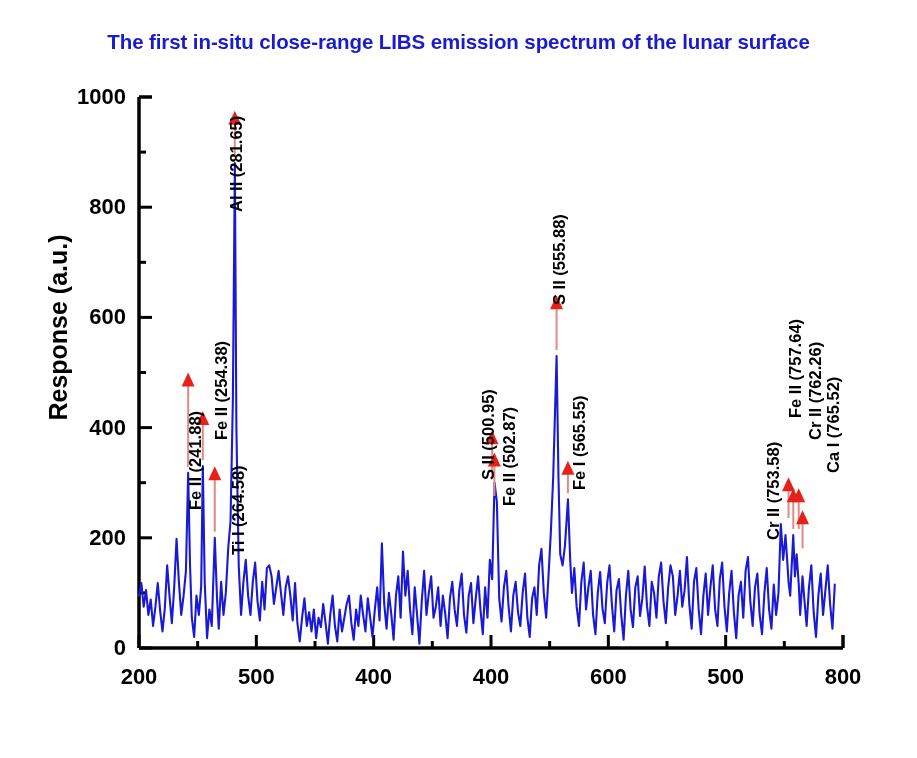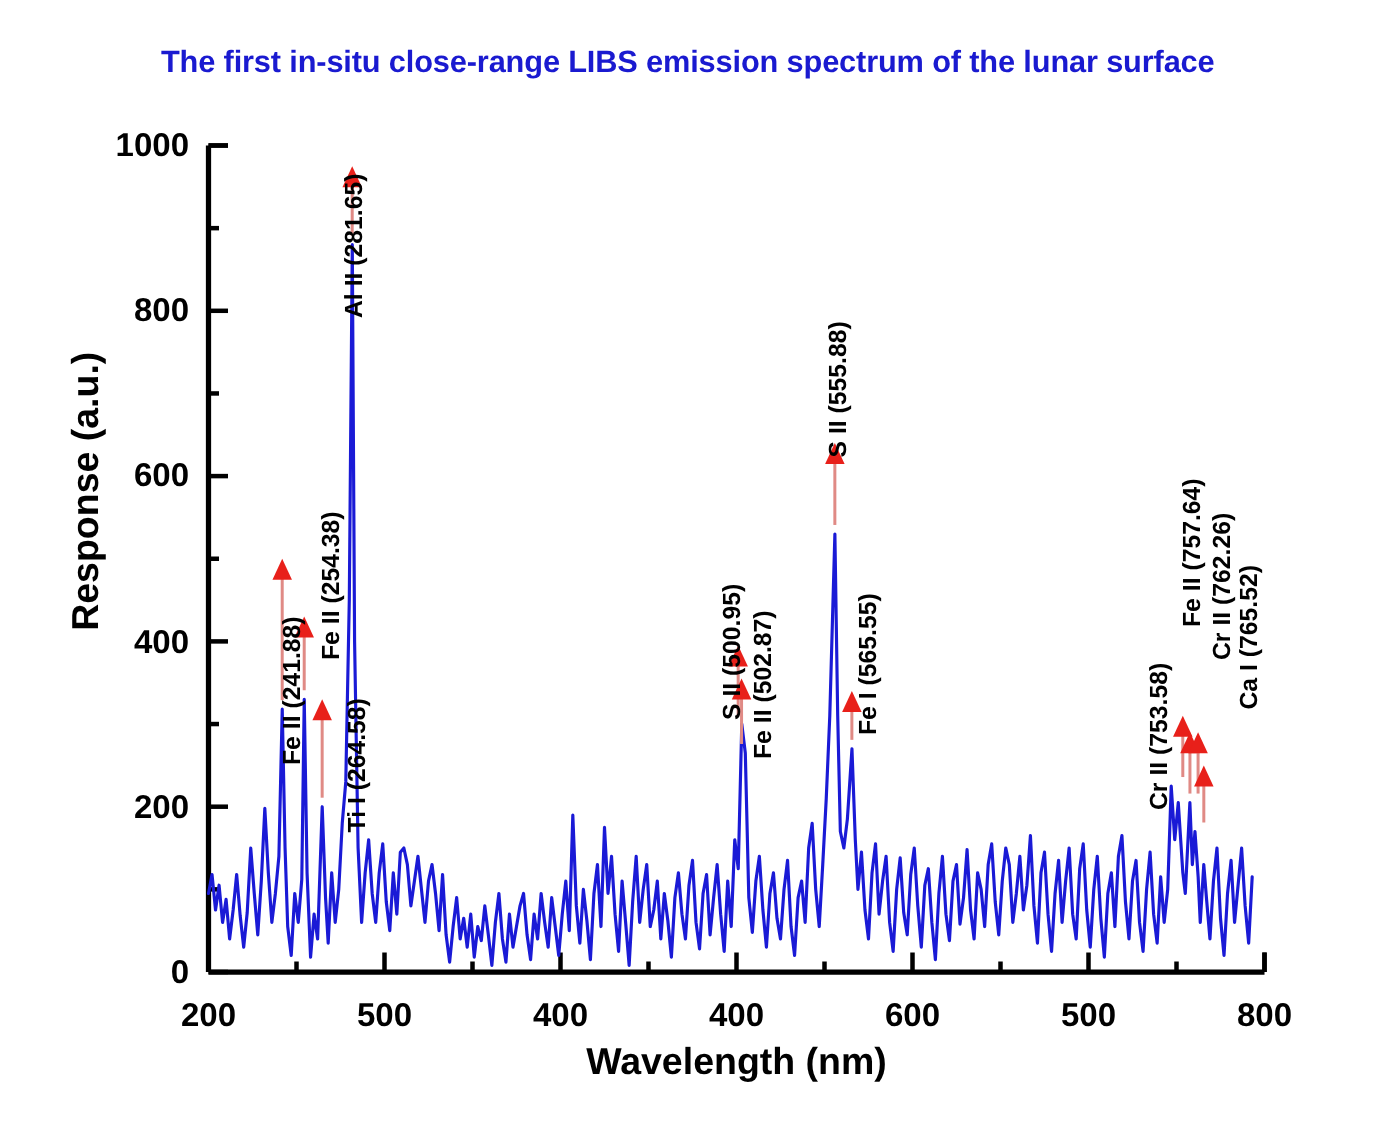--- a/index.html
+++ b/index.html
@@ -82,21 +82,20 @@
   svg { display: block; }
 </style>
 </head>
 <body>
 
 <div id="figure">
 
   <div id="chart-title">The first in-situ close-range LIBS emission spectrum of the lunar surface</div>
 
   <div id="ylabel">Response (a.u.)</div>
-  <div id="xlabel">Wavelength (nm)</div>
 
   <svg id="plot-svg" width="917" height="758" style="position:absolute; left:0; top:0;">
     <g id="axes-group">
         <line x1="139" y1="648" x2="843" y2="648" stroke="#000" stroke-width="3.5"></line>
         <line x1="139" y1="648" x2="139" y2="97" stroke="#000" stroke-width="3.5"></line>
         <line x1="139" y1="648" x2="139" y2="635" stroke="#000" stroke-width="3"></line>
         <line x1="197.66666666666666" y1="648" x2="197.66666666666666" y2="641" stroke="#000" stroke-width="3"></line>
         <line x1="256.3333333333333" y1="648" x2="256.3333333333333" y2="635" stroke="#000" stroke-width="3"></line>
         <line x1="315" y1="648" x2="315" y2="641" stroke="#000" stroke-width="3"></line>
         <line x1="373.66666666666663" y1="648" x2="373.66666666666663" y2="635" stroke="#000" stroke-width="3"></line>

